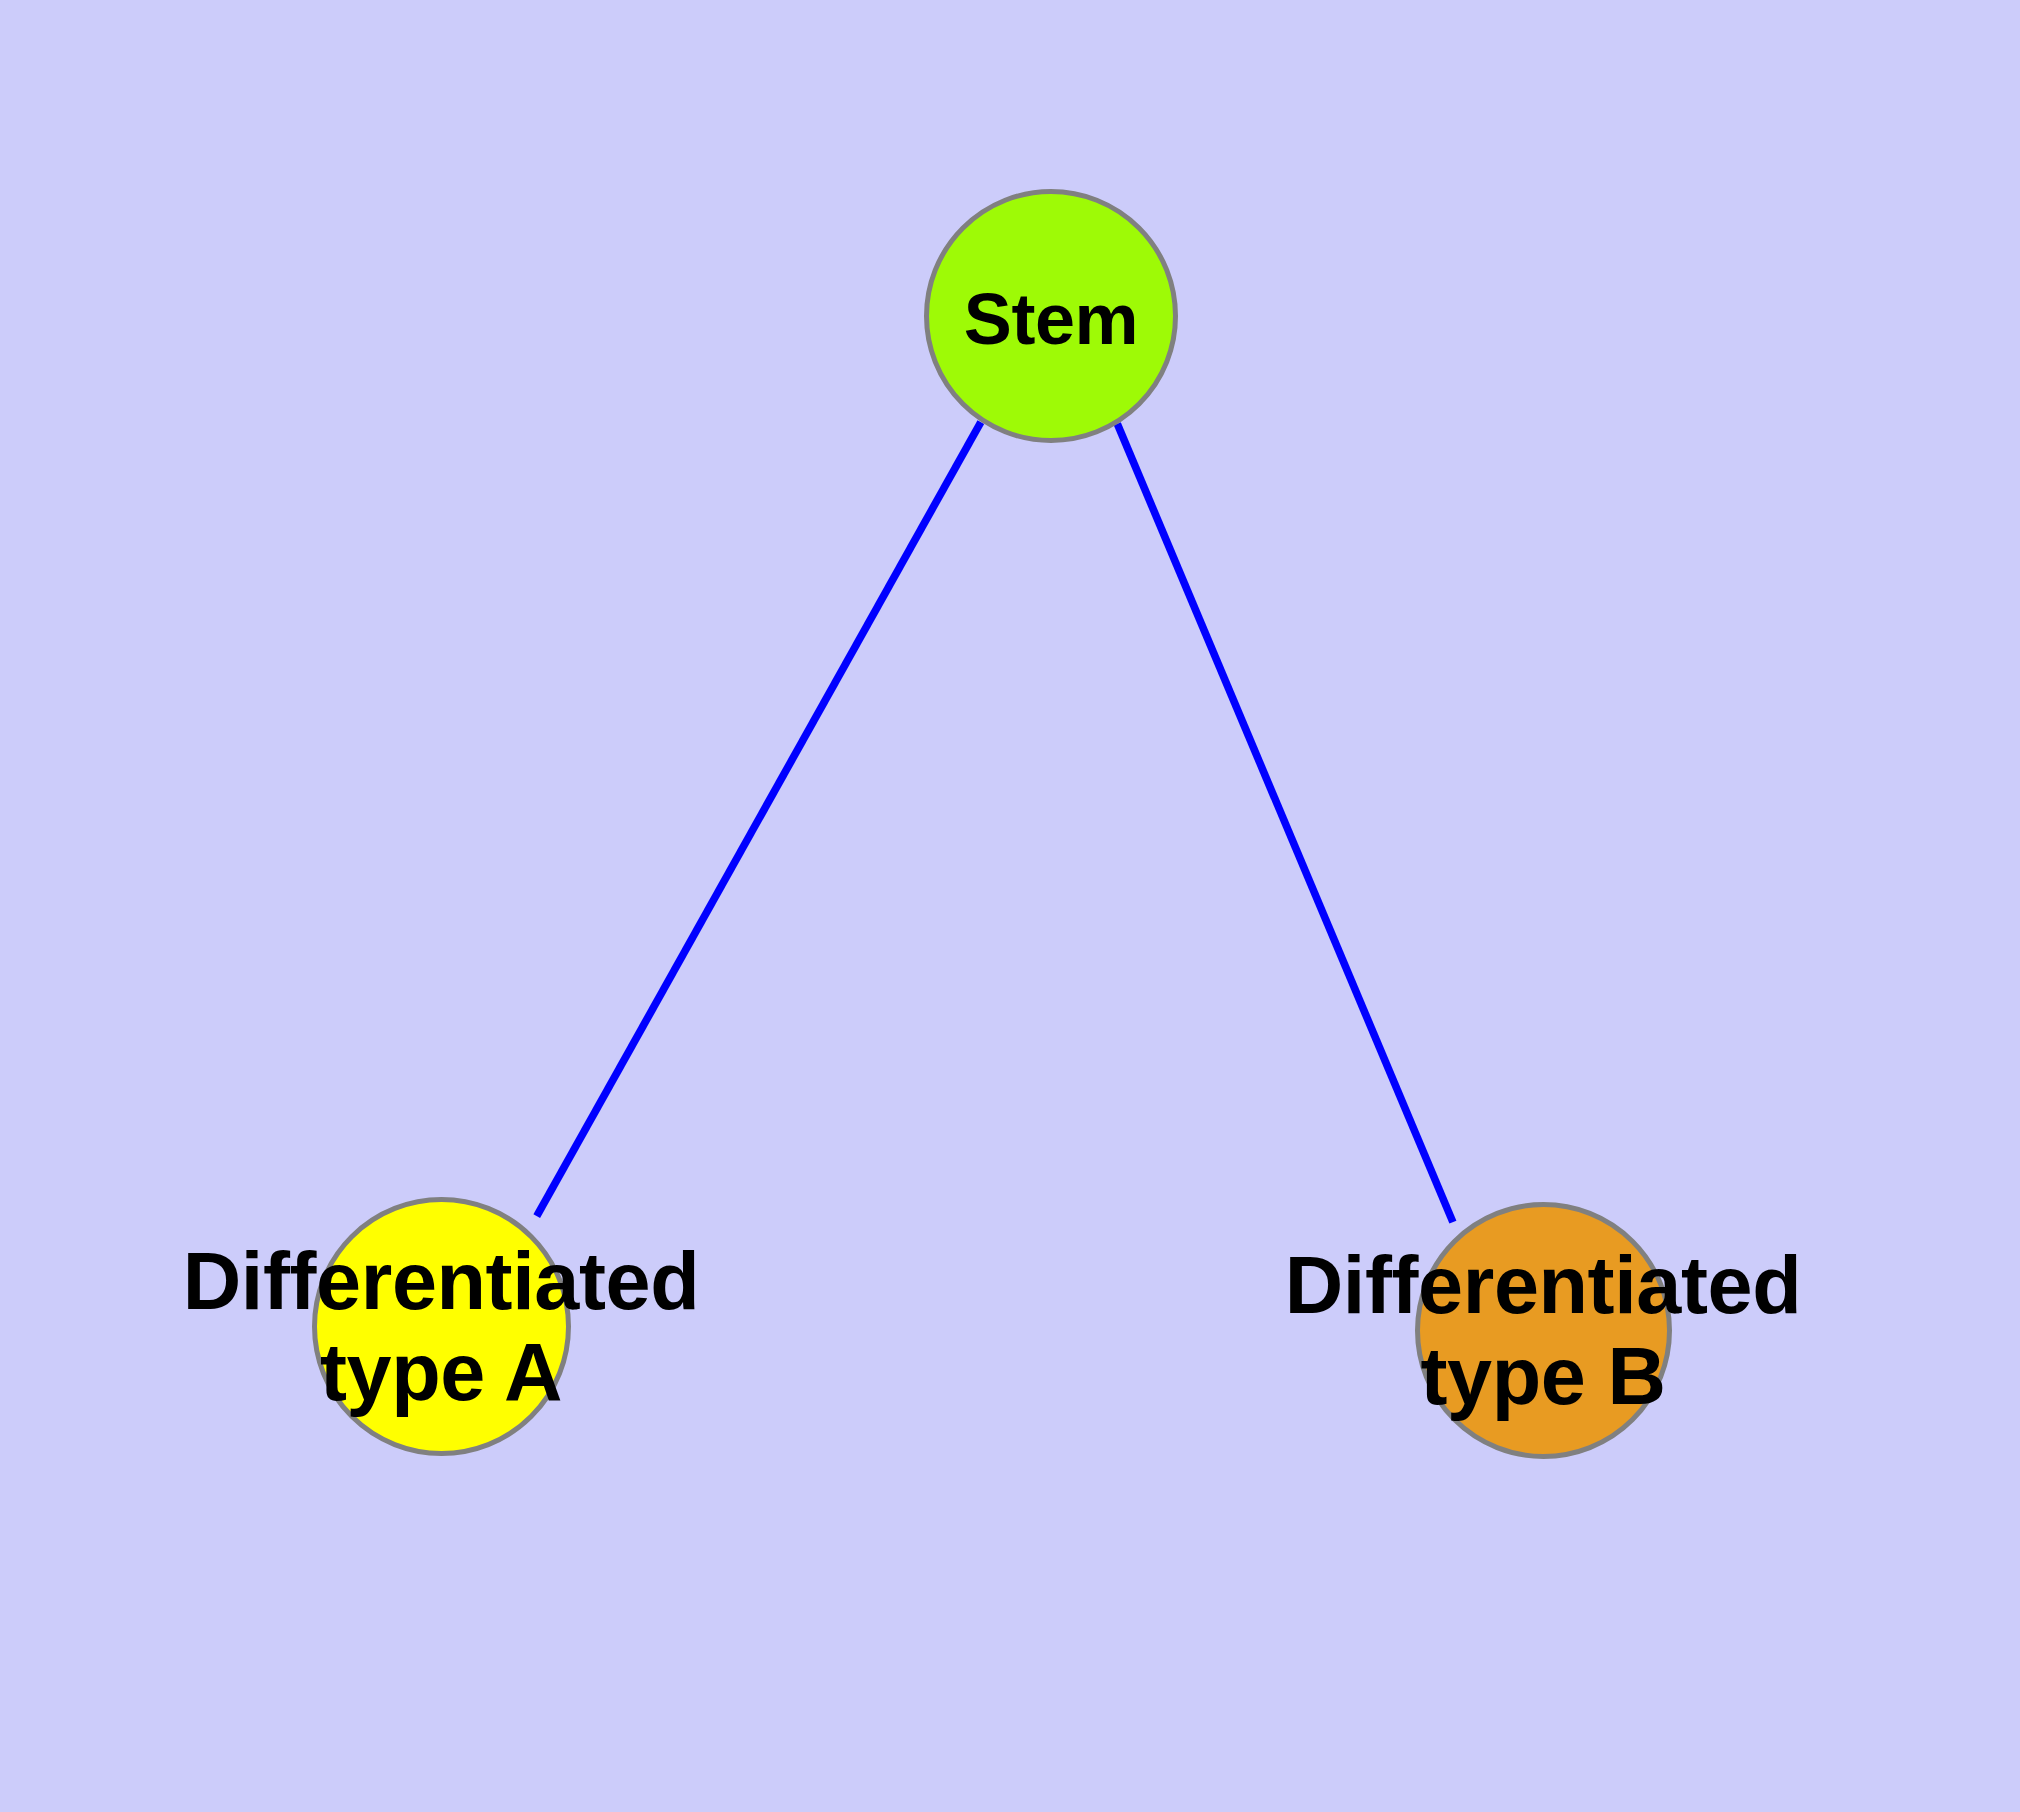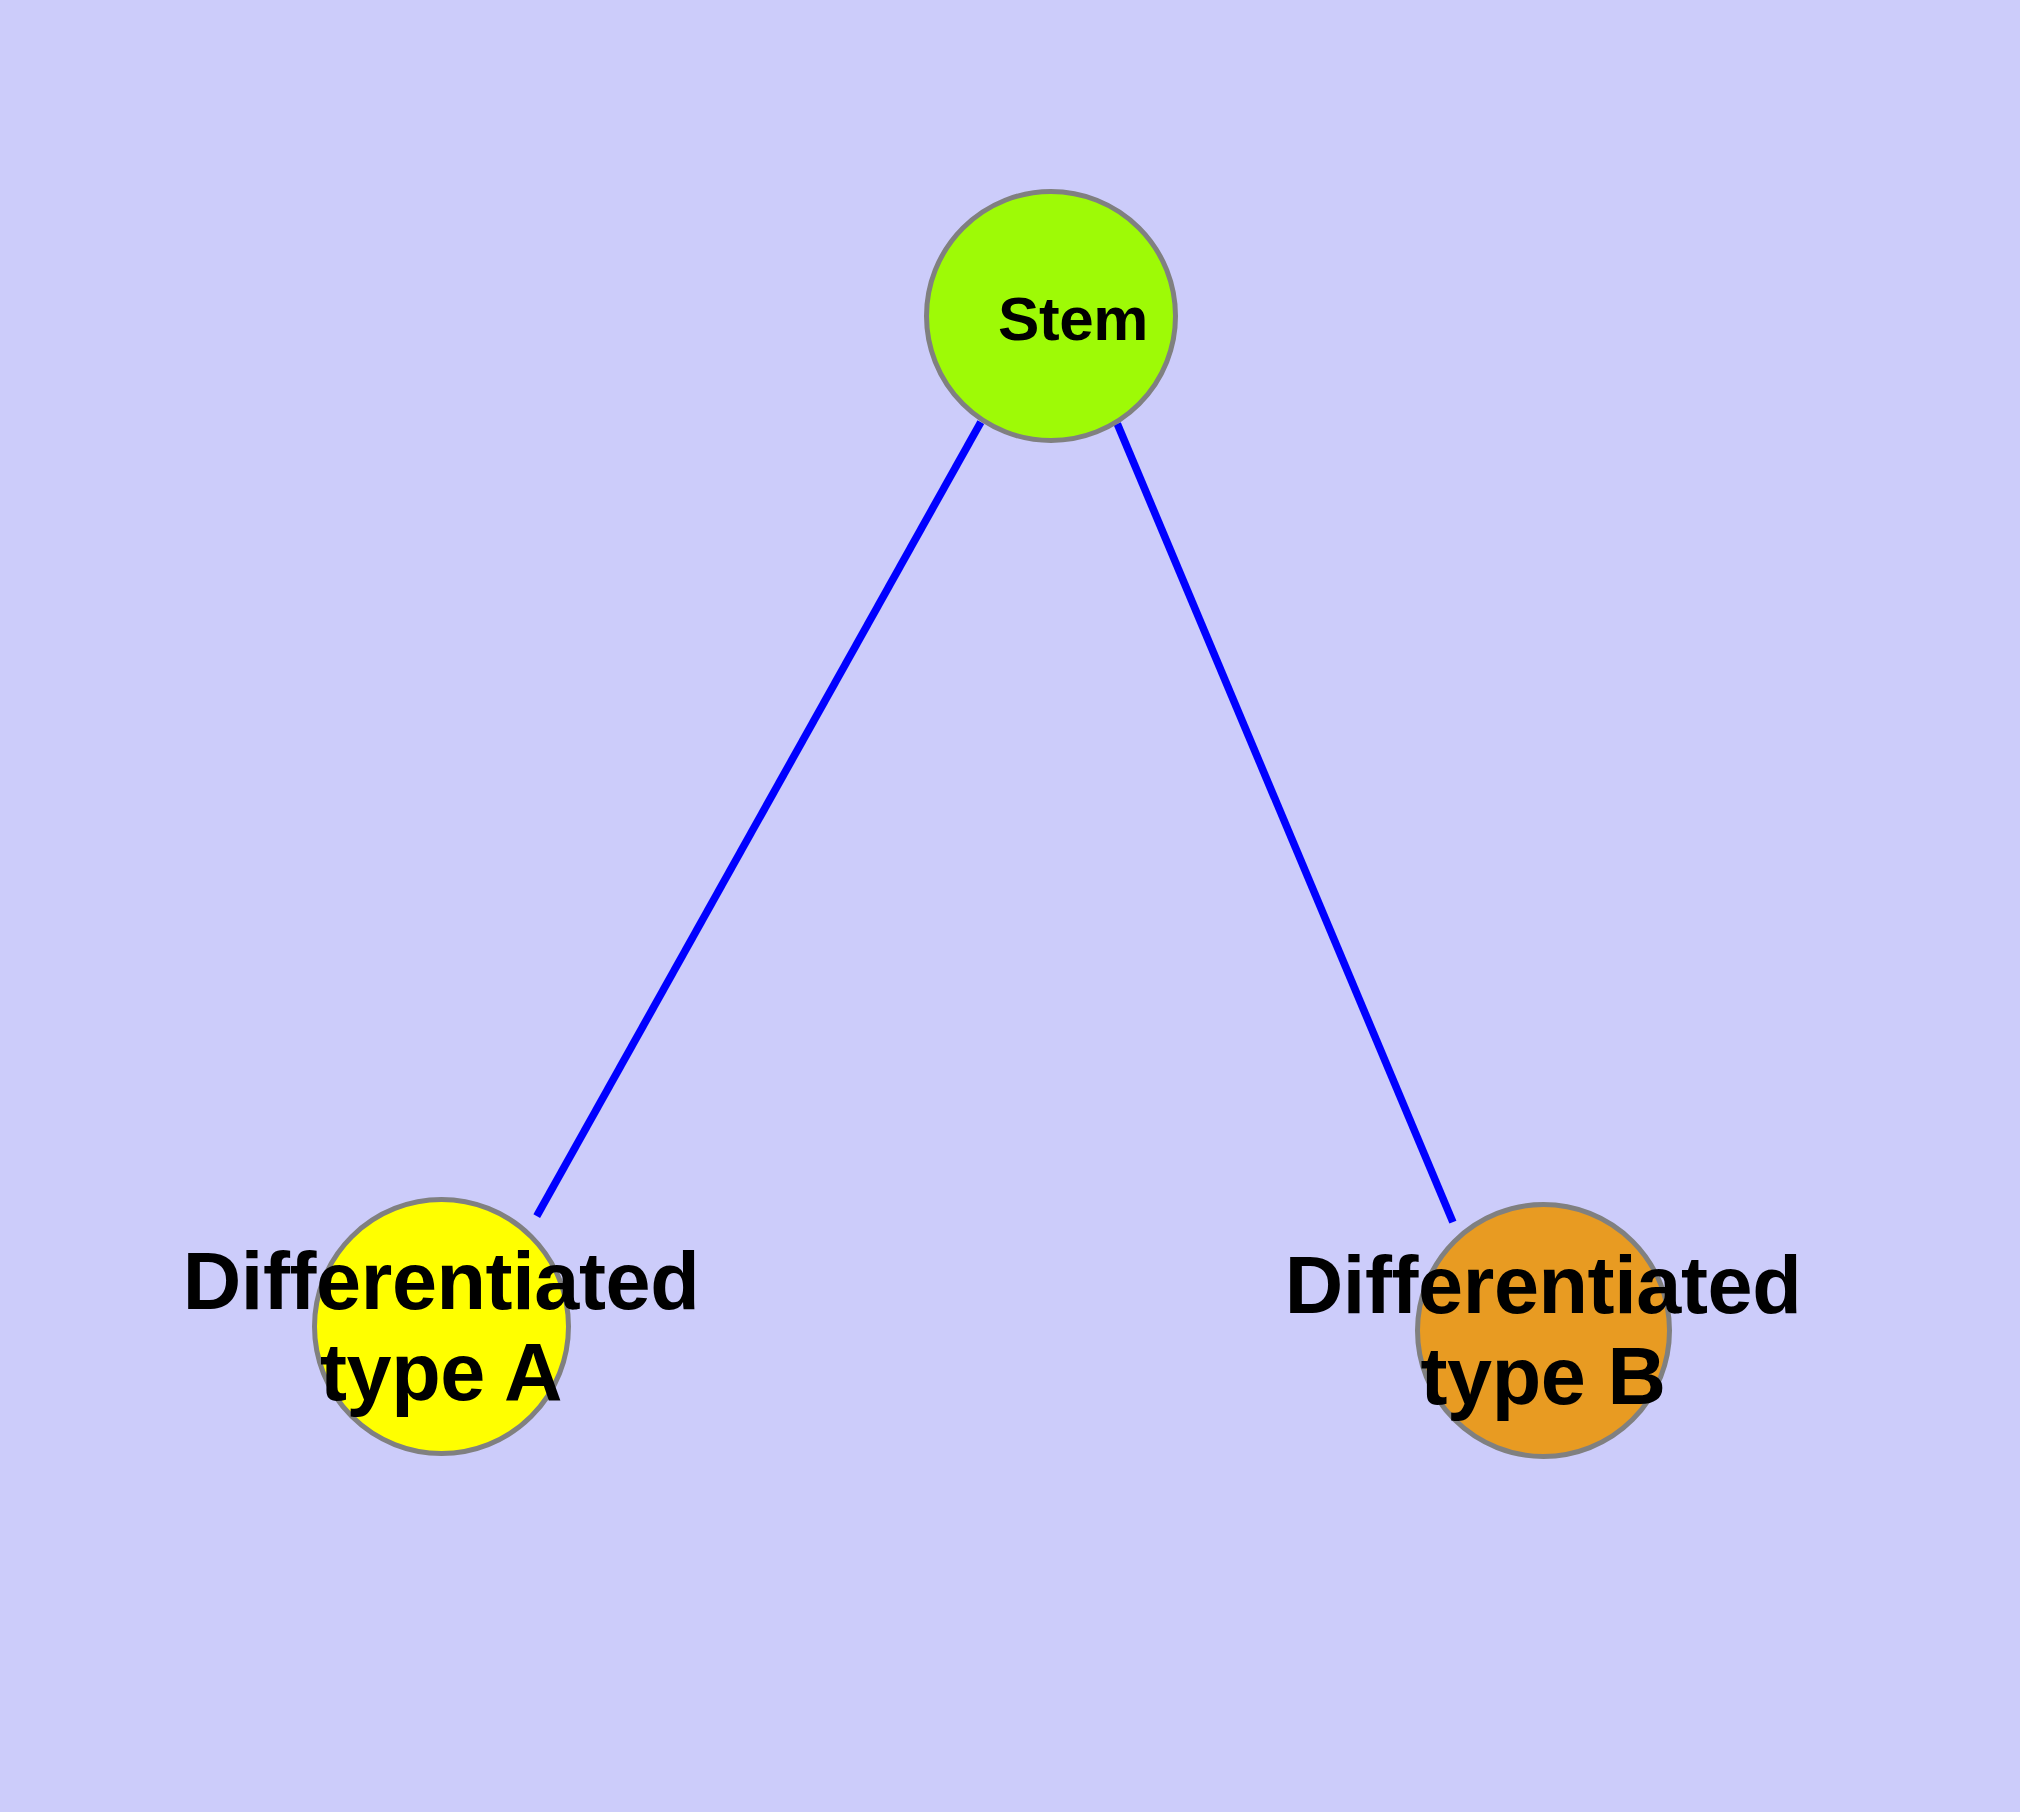--- a/index.html
+++ b/index.html
@@ -43,23 +43,23 @@
   }
   #node-stem {
     left: 924px;
     top: 189px;
     width: 254px;
     height: 254px;
     background: #9efa06;
     border: 5.1px solid #808080;
   }
   #label-stem {
-    left: 1073px;
+    left: 1051px;
     top: 319px;
-    font-size: 62px;
+    font-size: 72px;
   }
   #node-type-a {
     left: 312px;
     top: 1197px;
     width: 259px;
     height: 259px;
     background: #ffff00;
     border: 5.1px solid #808080;
   }
   #label-type-a {

